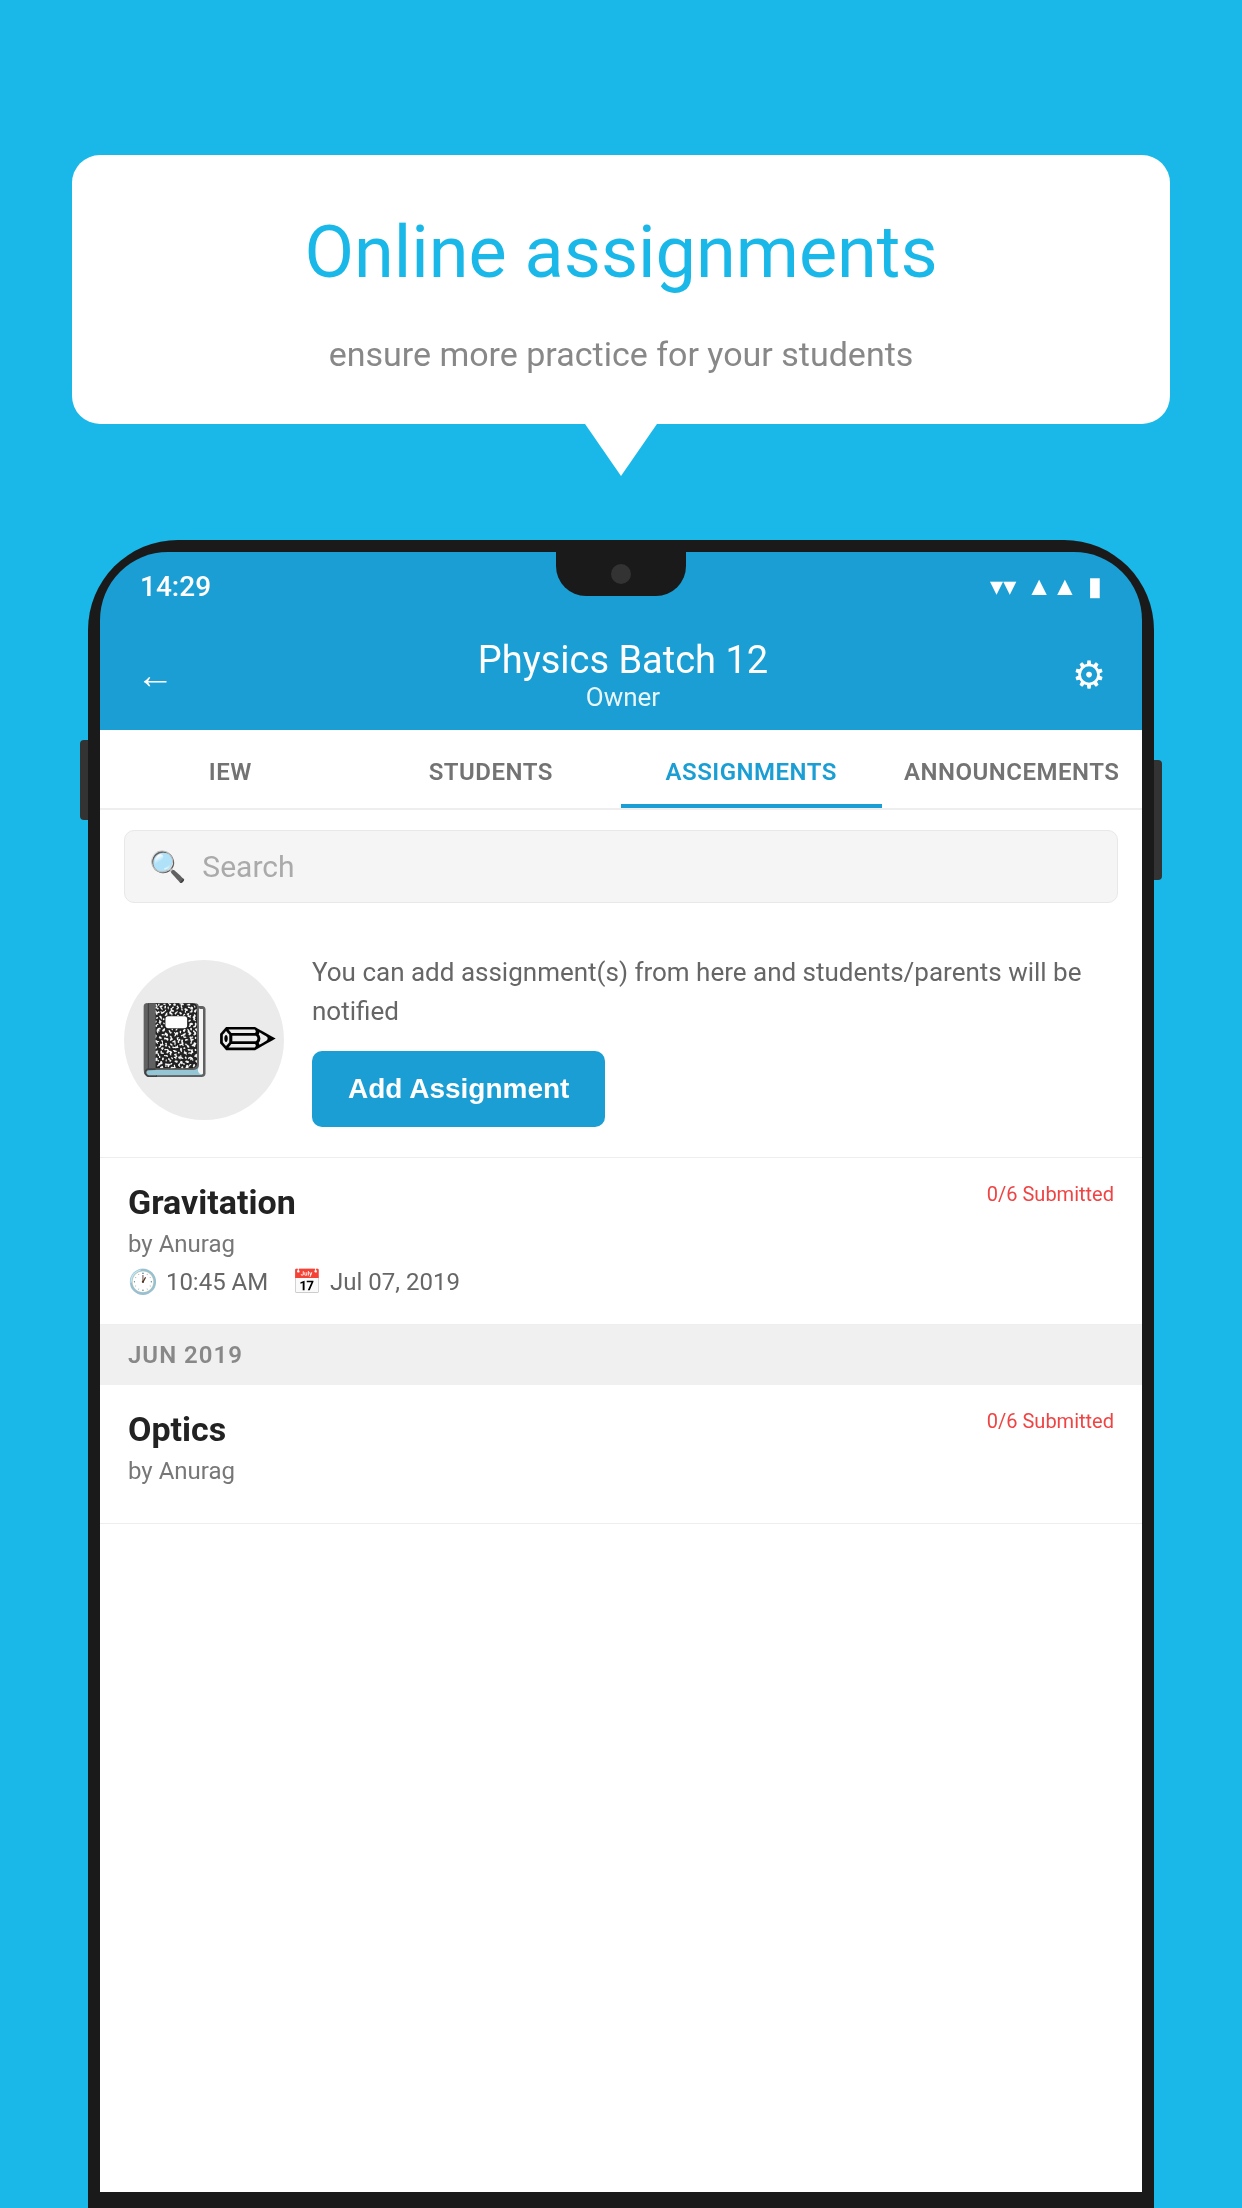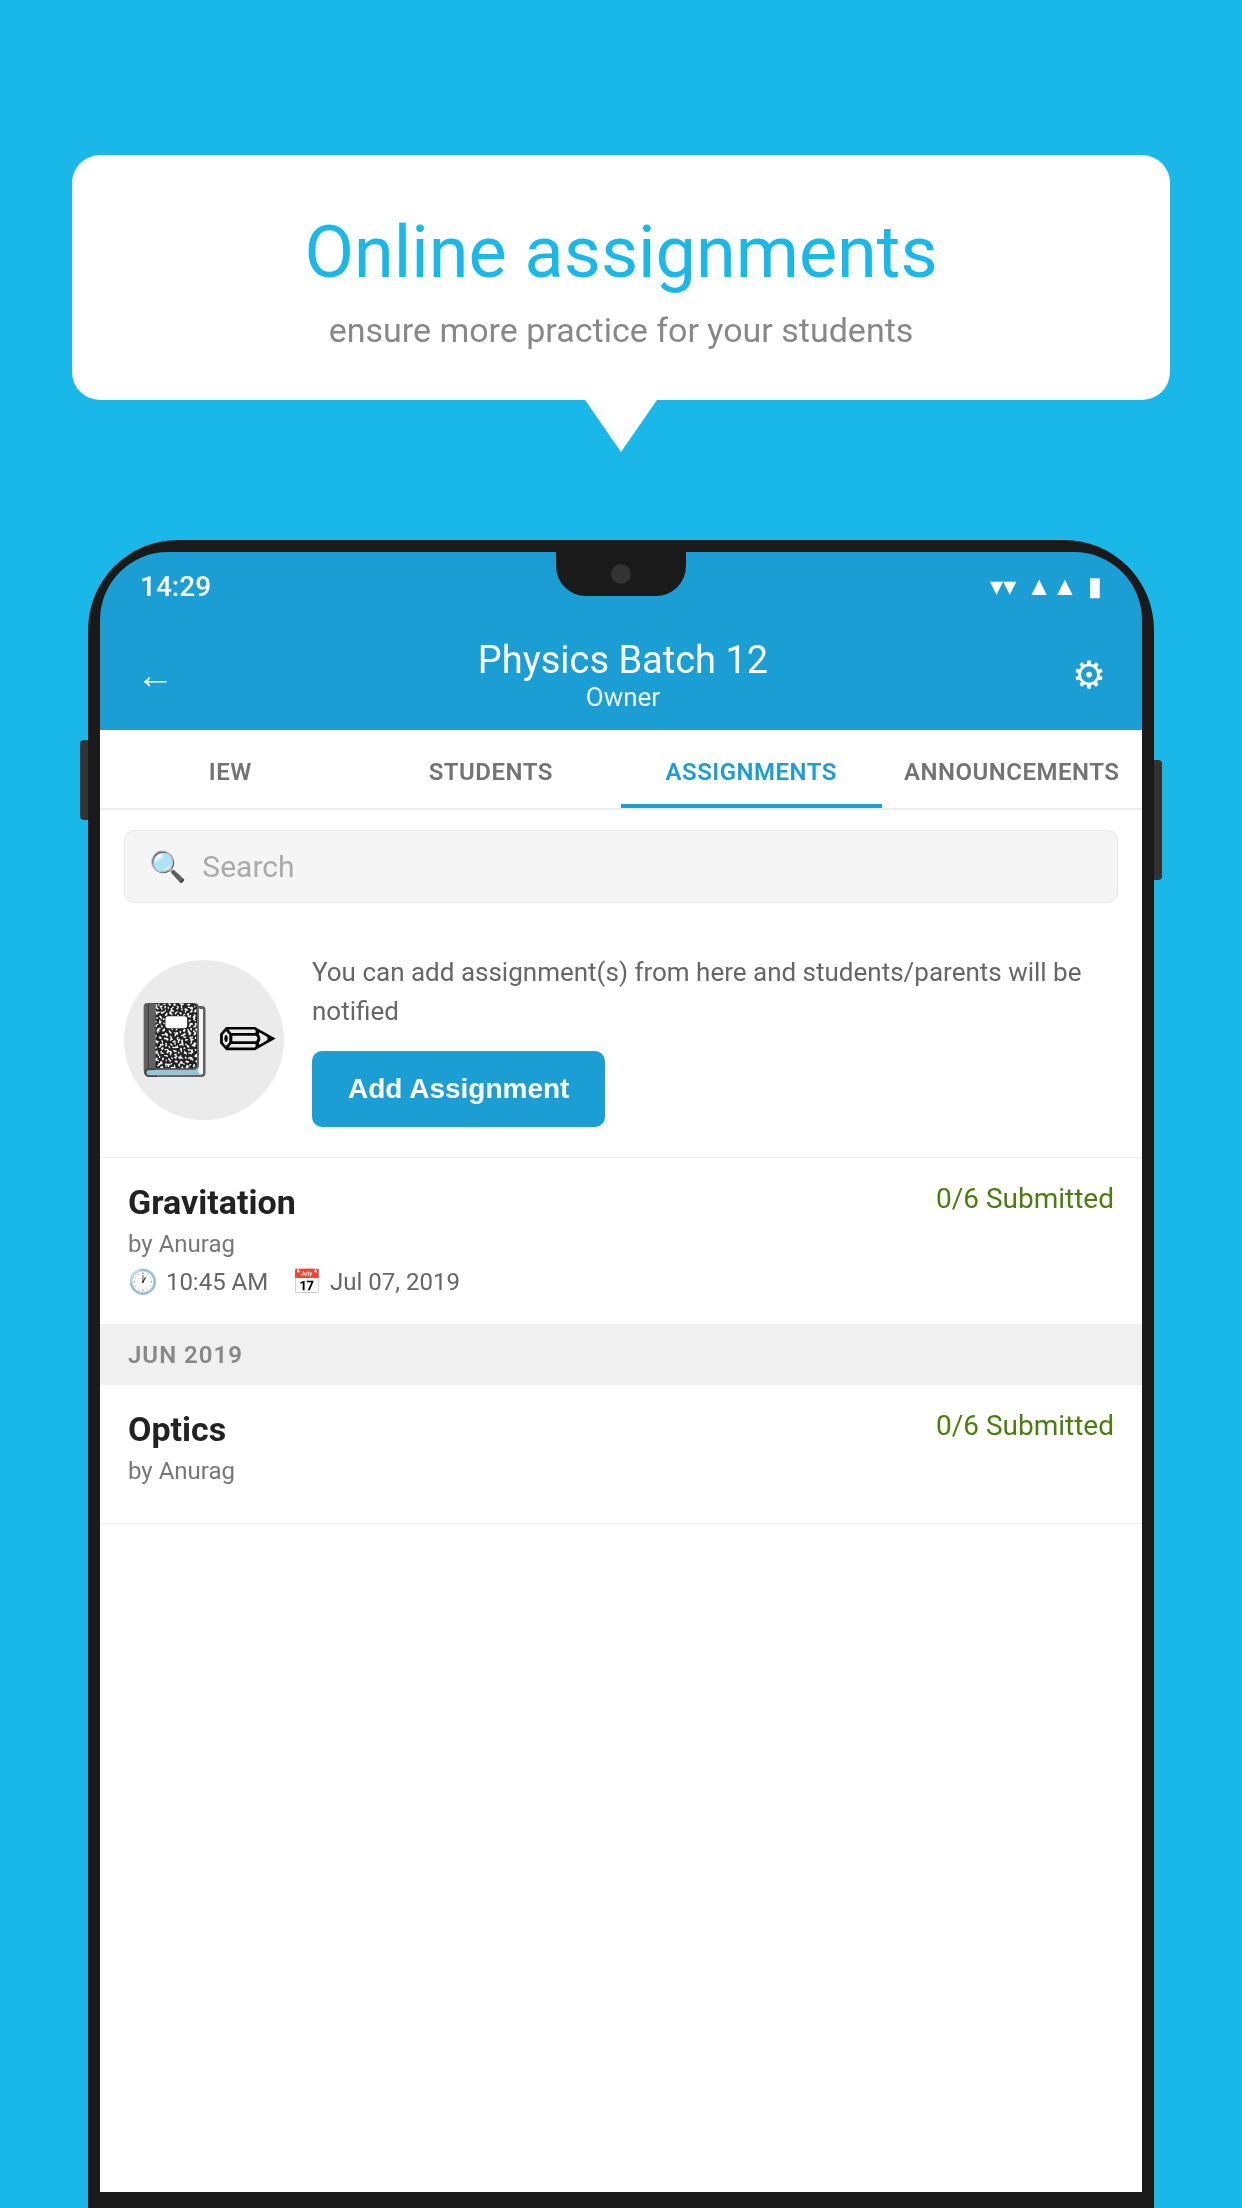--- a/index.html
+++ b/index.html
@@ -35,21 +35,21 @@
       border-left: 38px solid transparent;
       border-right: 38px solid transparent;
       border-top: 55px solid white;
     }
 
     .bubble-title {
       font-size: 72px;
       color: #1ab8e8;
       font-weight: 400;
       line-height: 1.2;
-      margin-bottom: 14px;
+      margin-bottom: 38px;
     }
     .bubble-subtitle {
       font-size: 34px;
       color: #888;
       font-weight: 400;
     }
 
     
     .phone-outer {
       position: absolute;
@@ -261,22 +261,22 @@
       justify-content: space-between;
       align-items: flex-start;
       margin-bottom: 8px;
     }
     .assignment-name {
       font-size: 34px;
       font-weight: 700;
       color: #222;
     }
     .assignment-submitted {
-      font-size: 28px;
-      color: #4d7c0f;
+      font-size: 20px;
+      color: #ef4444;
     }
     .assignment-by {
       font-size: 24px;
       color: #777;
       margin-bottom: 10px;
     }
     .assignment-meta {
       display: flex;
       align-items: center;
       gap: 24px;

